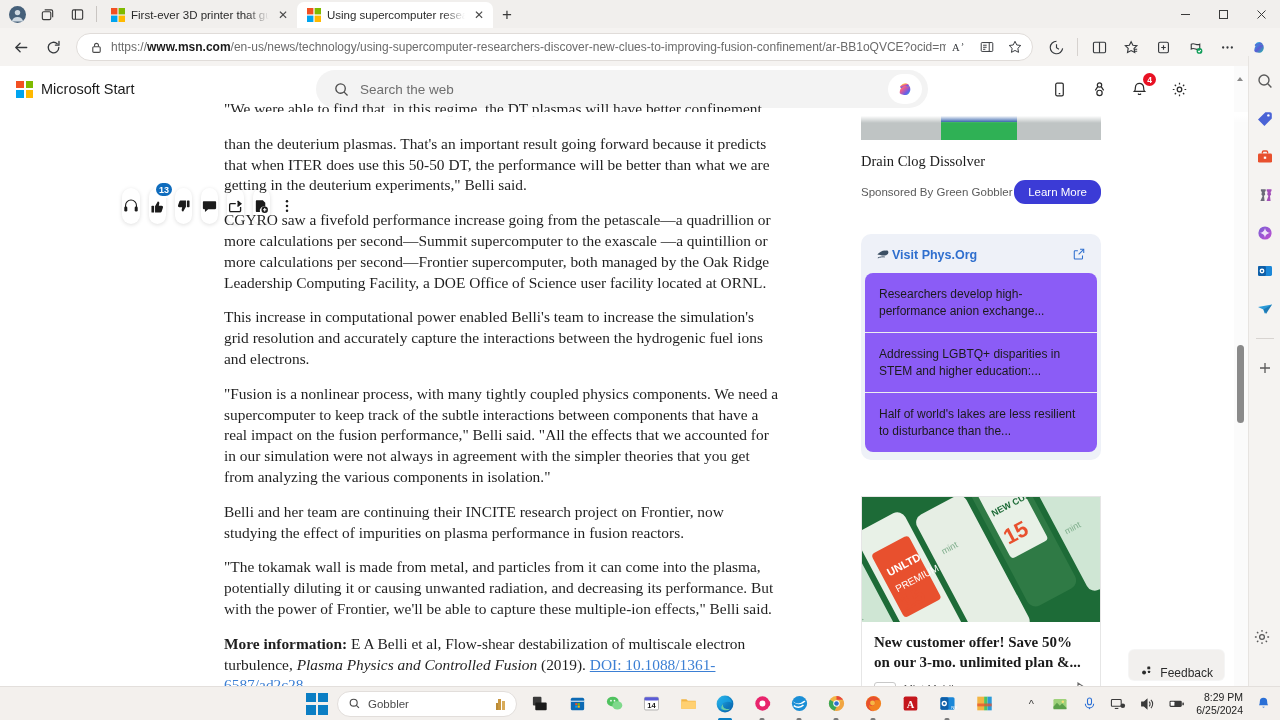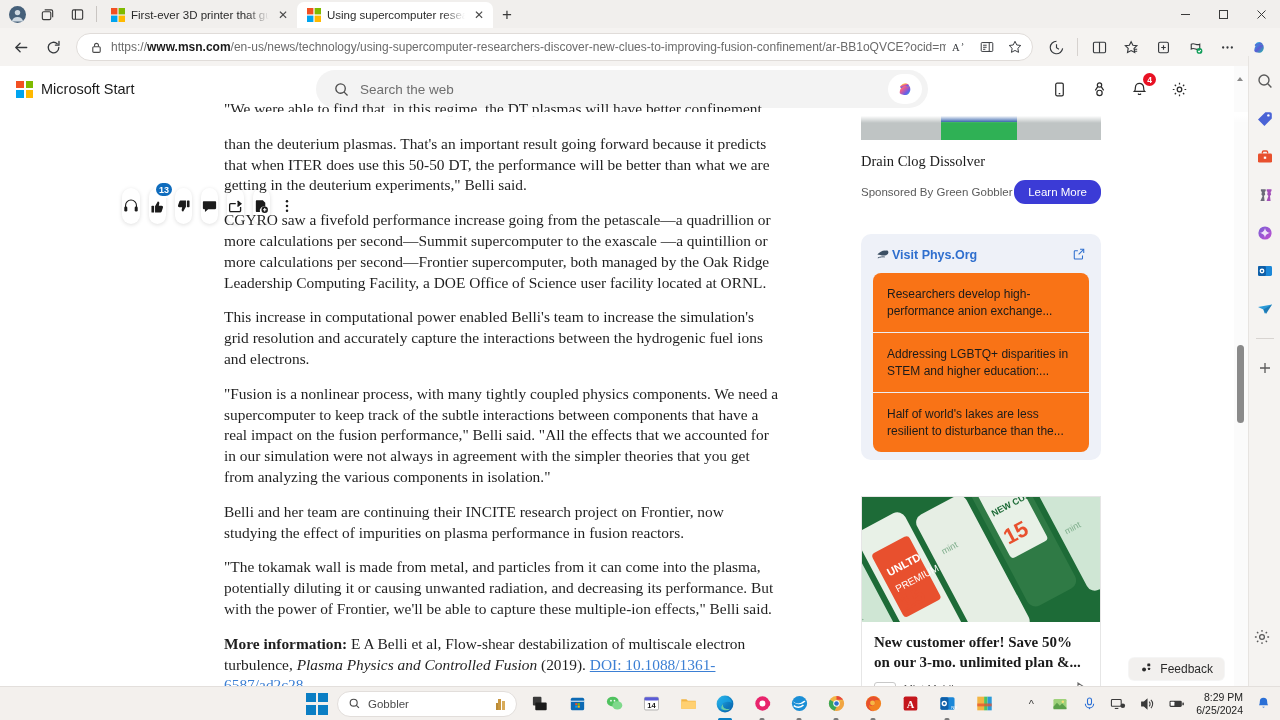--- a/index.html
+++ b/index.html
@@ -155,43 +155,43 @@
   }
 
   .phys-card {
     margin-top: 30px; background:#eef1f8; border-radius: 10px; padding: 12px 0 8px 0;
     width: 240px;
   }
   .phys-head { display:flex; align-items:center; padding: 0 14px 10px 14px; }
   .phys-logo { width:17px; height:17px; display:flex; align-items:center; justify-content:center; }
   .phys-link { font-size: 12.5px; color:#2f6fce; font-weight:700; }
   .phys-ext { margin-left:auto; width:15px;height:15px; color:#2f6fce; }
-  .phys-list { background:#f97316; border-radius: 8px; margin: 0 12px; }
+  .phys-list { background:#8b5cf6; border-radius: 8px; margin: 0 4px; }
   .phys-item {
     font-size: 12px; line-height: 16.5px; color: #1b1b1b; padding: 13px 14px;
     border-bottom: 1px solid #ededf1;
   }
   .phys-item:last-child { border-bottom: none; }
 
   .mint-card { margin-top: 36px; width: 240px; border:1px solid #e6e6e6; background:#fff; }
   .mint-img { width: 100%; height: 125px; position:relative; overflow:hidden; background:#1d6b37; }
   .mint-txt { font-family:"Liberation Serif", serif; font-size:15px; line-height:20px; color:#1b1b1b; padding: 10px 12px 4px 12px; font-weight:700;}
   .mint-foot { display:flex; align-items:center; gap:8px; padding: 4px 12px 10px 12px; }
   .ad-chip { font-size:9.5px; color:#5a5a5a; border:1px solid #c8c8c8; border-radius:3px; padding:1px 4px; }
   .mint-brand { font-size:11px; color:#5a5a5a; }
   .mint-play { margin-left:auto; color:#6b6b6b; }
 
   
   .pg-scroll { position:absolute; right: 0; top: 0; width: 14px; height: 620px; background:#fbfbfb; }
   .pg-thumb { position:absolute; right: 4px; top: 279px; width: 7px; height: 78px; background:#8a8a8a; border-radius:4px; }
   .pg-arrow { position:absolute; right:4px; top:4px; width:8px; height:8px; }
 
   .feedback {
-    position:absolute; right: 24px; bottom: 6px; height: 22px; background:#f2f0ee;
-    border-radius: 5px; display:flex; align-items:center; gap:7px; padding: 0 11px;
+    position:absolute; right: 24px; bottom: 6px; height: 30px; background:#f2f0ee;
+    border-radius: 5px; display:flex; align-items:flex-end; gap:7px; padding: 0 11px;
     font-size: 12px; color:#2b2b2b; box-shadow: 0 0 0 1px rgba(0,0,0,.04);
   }
 
   
   .edgebar {
     position:absolute; right: 0; top: 56px; width: 32px; height: 630px;
     background:#f5f3f1; display:flex; flex-direction:column; align-items:center;
     gap: 16px; padding-top: 14px; border-left: 1px solid #e7e4e1;
   }
   .ebtn { width:22px; height:22px; display:flex; align-items:center; justify-content:center; }

